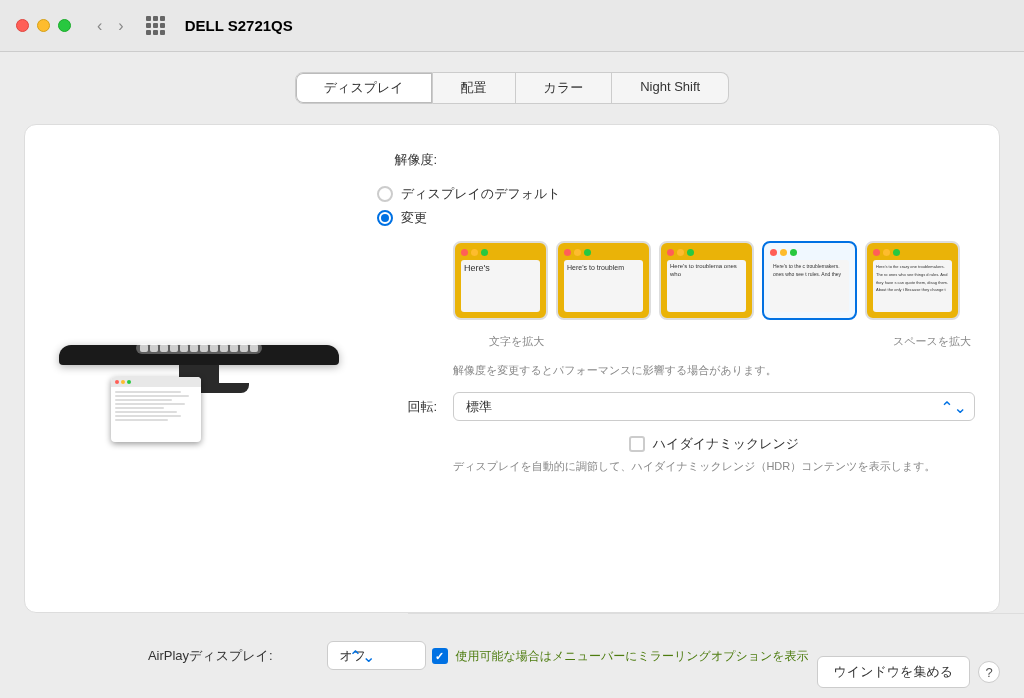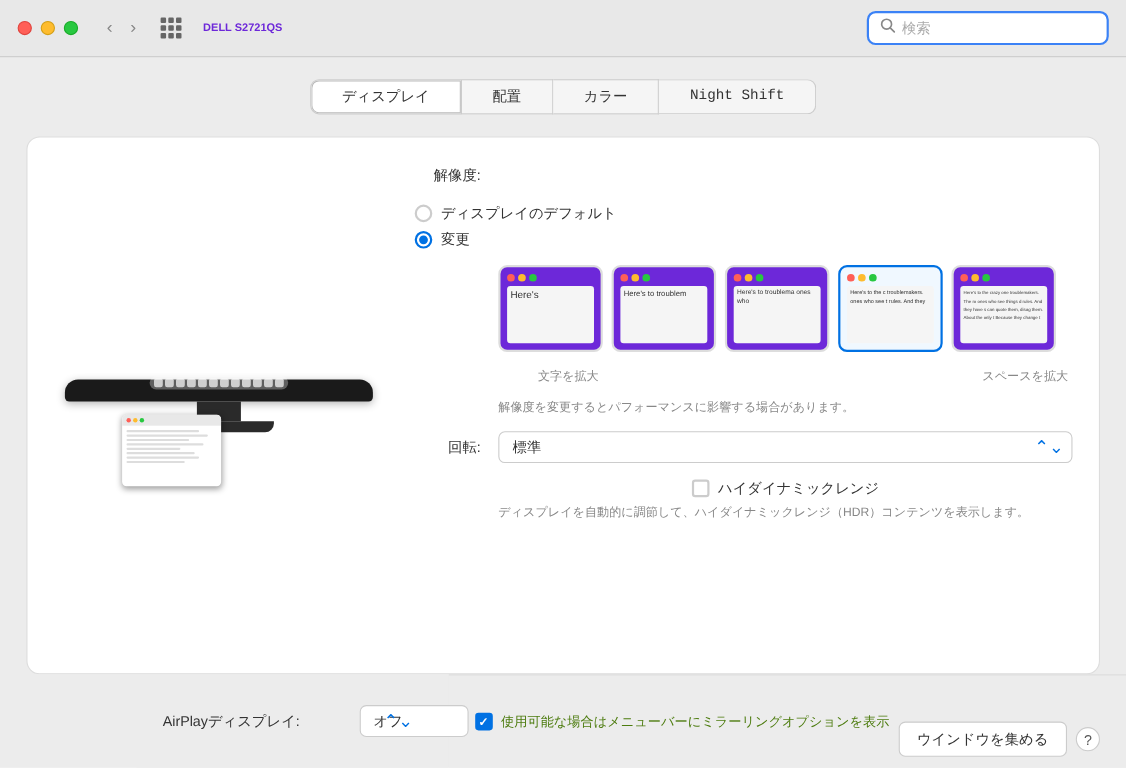--- a/index.html
+++ b/index.html
@@ -61,23 +61,23 @@
       margin-left: 4px;
     }
     .grid-dot {
       width: 5px;
       height: 5px;
       background: #666;
       border-radius: 1px;
     }
 
     .window-title {
-      font-size: 10px;
+      font-size: 15px;
       font-weight: 600;
-      color: #6d28d9;
+      color: #000000;
       margin-left: 8px;
     }
 
     .search-box {
       margin-left: auto;
       display: flex;
       align-items: center;
       background: white;
       border: 2px solid #3b82f6;
       border-radius: 8px;
@@ -114,21 +114,21 @@
     }
     .tab {
       padding: 6px 28px;
       font-size: 13px;
       cursor: pointer;
       border: 1px solid #ccc;
       background: #f5f5f5;
       color: #333;
     }
     .tab:first-child { border-radius: 8px 0 0 8px; }
-    .tab:last-child { border-radius: 0 8px 8px 0; font-family: Liberation Mono, monospace; }
+    .tab:last-child { border-radius: 0 8px 8px 0; }
     .tab + .tab { border-left: none; }
     .tab.active {
       background: white;
       font-weight: 500;
       box-shadow: inset 0 0 0 1px #bbb;
       z-index: 1;
     }
 
     
     .panel {
@@ -292,21 +292,21 @@
       display: flex;
       gap: 8px;
       margin-left: 76px;
     }
     .res-thumb {
       width: 95px;
       border: 2px solid #ddd;
       border-radius: 8px;
       padding: 6px;
       cursor: pointer;
-      background: #6d28d9;
+      background: #eab308;
     }
     .res-thumb.selected {
       border-color: #0071e3;
       background: #f0f8ff;
     }
     .thumb-header {
       display: flex;
       gap: 3px;
       margin-bottom: 4px;
     }
@@ -528,29 +528,20 @@
       <div class="grid-dot"></div>
       <div class="grid-dot"></div>
     <div class="grid-dot"></div>
       <div class="grid-dot"></div>
       <div class="grid-dot"></div>
     <div class="grid-dot"></div>
       <div class="grid-dot"></div>
       <div class="grid-dot"></div>
   </div>
   <span class="window-title">DELL S2721QS</span>
-  <div class="search-box">
-    <span class="search-icon-svg">
-      <svg width="14" height="14" viewBox="0 0 14 14" fill="none">
-        <circle cx="6" cy="6" r="4.5" stroke="#888" stroke-width="1.5"></circle>
-        <line x1="9.5" y1="9.5" x2="13" y2="13" stroke="#888" stroke-width="1.5" stroke-linecap="round"></line>
-      </svg>
-    </span>
-    <input type="text" class="search-input" placeholder="検索" style="">
-  </div>
 </div>
 
 <div class="main-content">
 
   <div class="tabs">
     <div class="tab active">ディスプレイ</div>
     <div class="tab">配置</div>
     <div class="tab">カラー</div>
     <div class="tab">Night Shift</div>
   </div>

